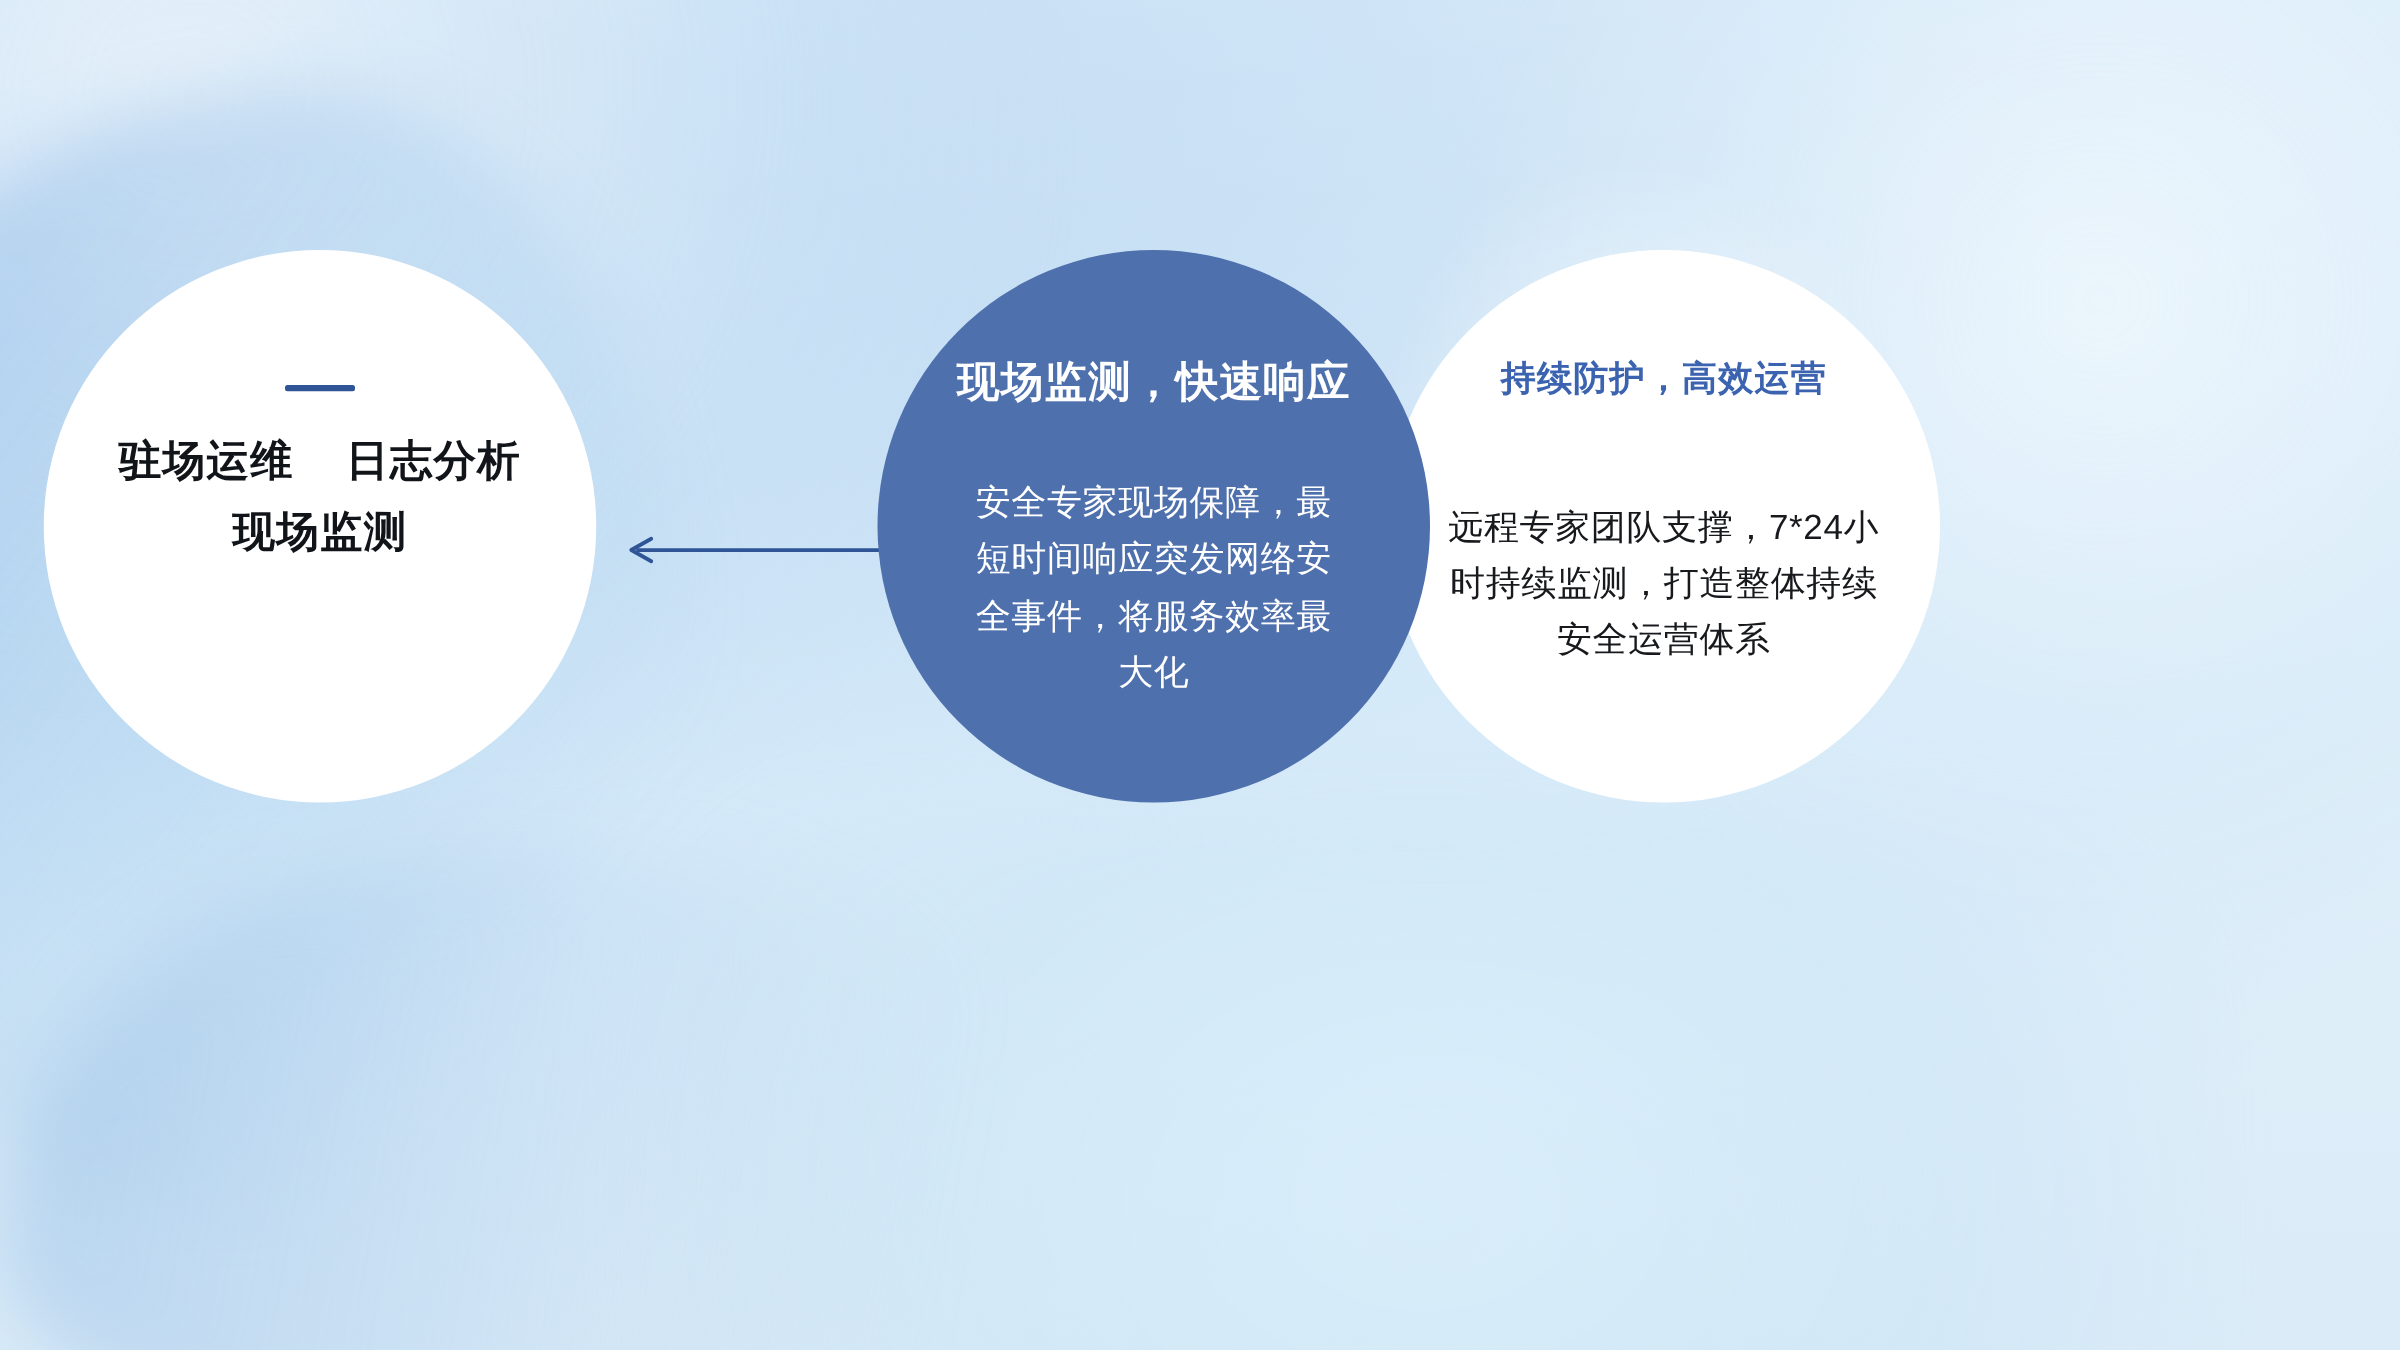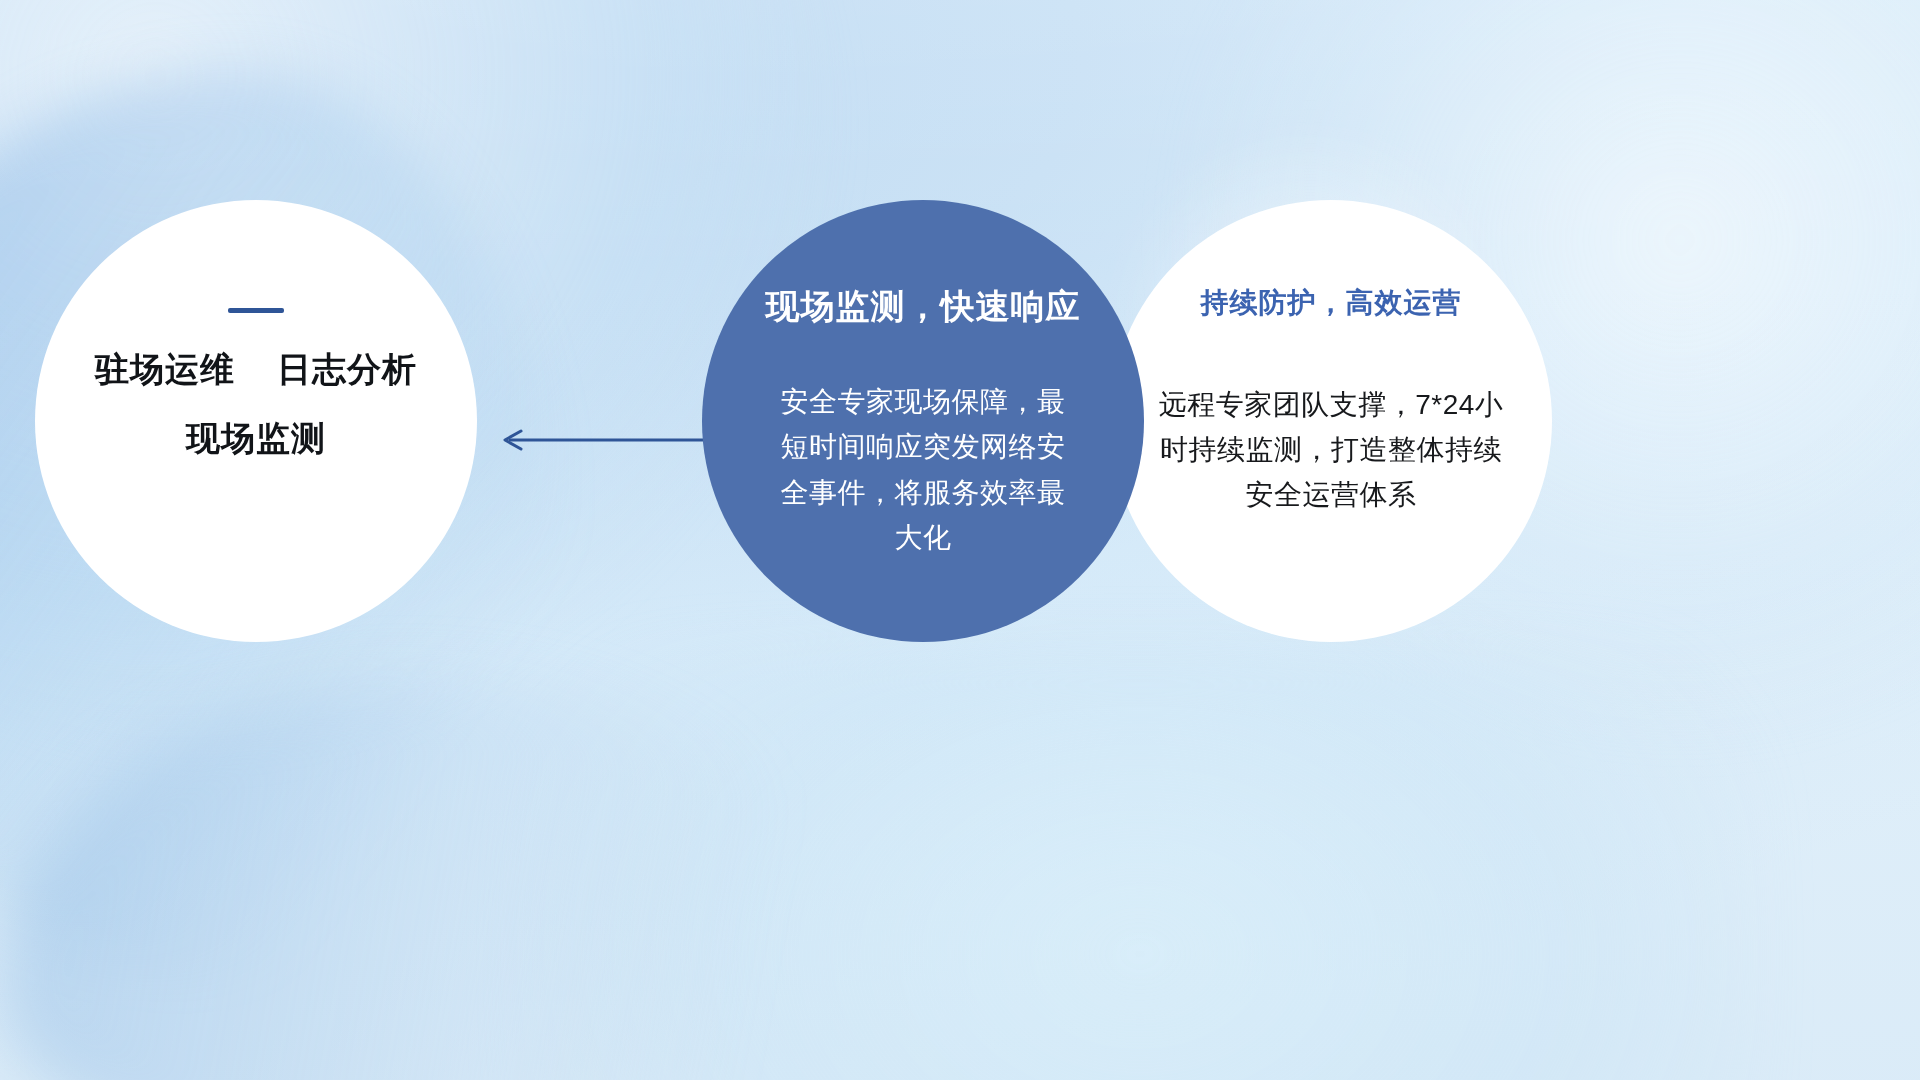--- a/index.html
+++ b/index.html
@@ -111,21 +111,21 @@
     width: 56px;
     height: 5px;
     background: #2f5597;
     border-radius: 2px;
     margin-bottom: 36px;
   }
   .left-lines {
     display: flex;
     flex-direction: column;
     align-items: center;
-    gap: 28px;
+    gap: 16px;
   }
   .left-line {
     font-size: 34px;
     font-weight: bold;
     color: #111418;
     letter-spacing: 1px;
     white-space: pre;
     line-height: 1.2;
   }
 
@@ -169,21 +169,21 @@
   }
   .right-title {
     font-size: 28px;
     font-weight: bold;
     color: #3b63b0;
     letter-spacing: 1px;
     white-space: nowrap;
     line-height: 1.2;
   }
   .right-body {
-    margin-top: 62px;
+    margin-top: 79px;
     width: 360px;
     font-size: 28px;
     color: #17191c;
     line-height: 1.62;
     text-align: center;
     letter-spacing: 0.5px;
   }
 </style>
 </head>
 <body>

